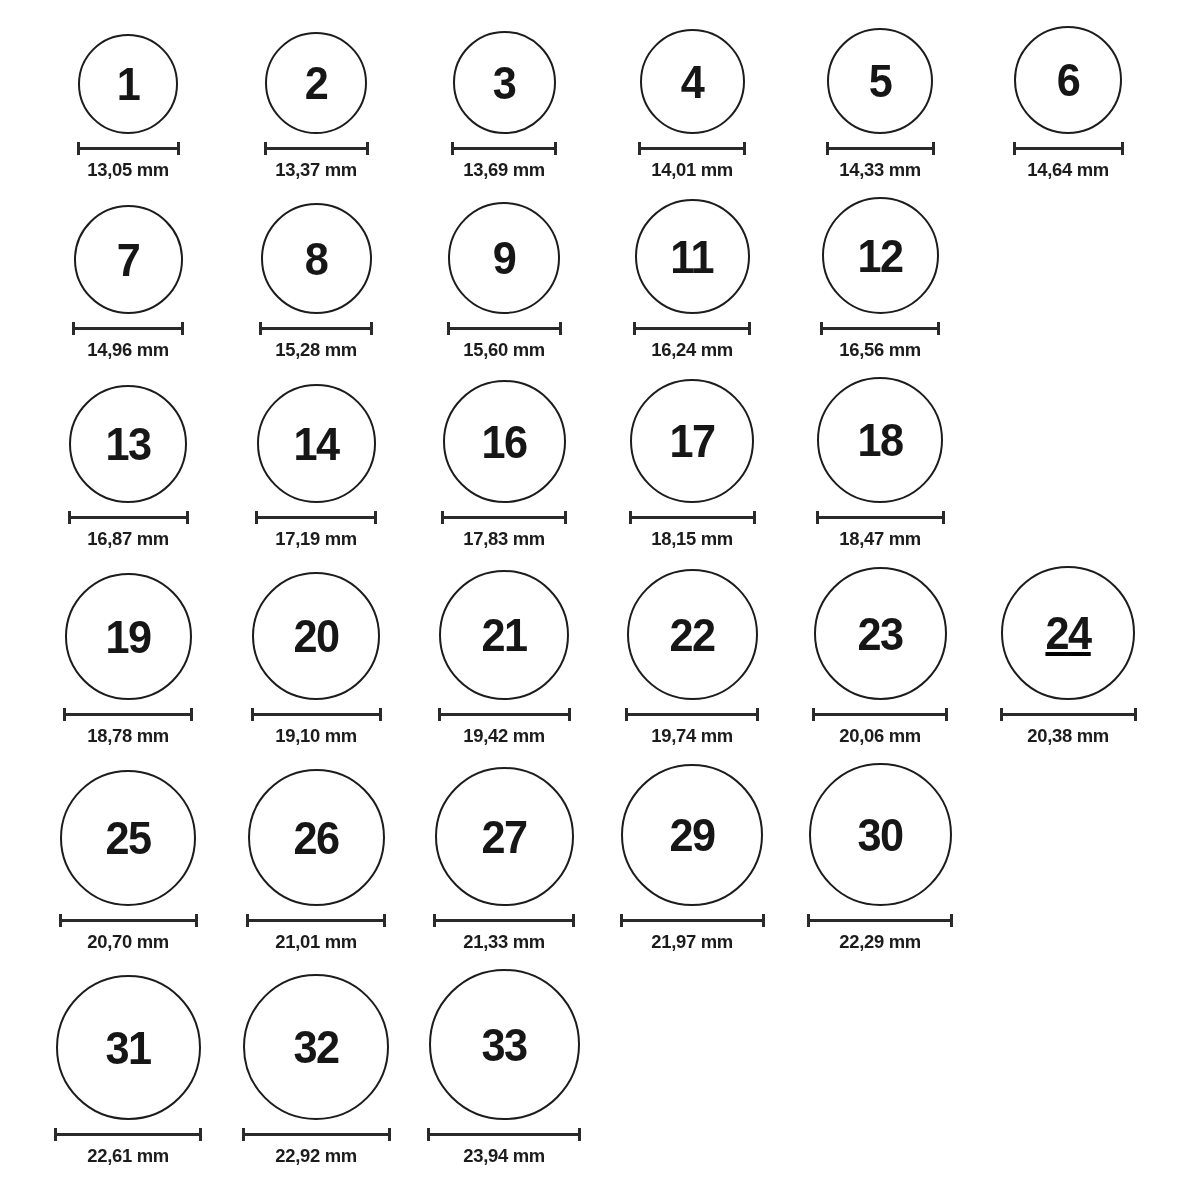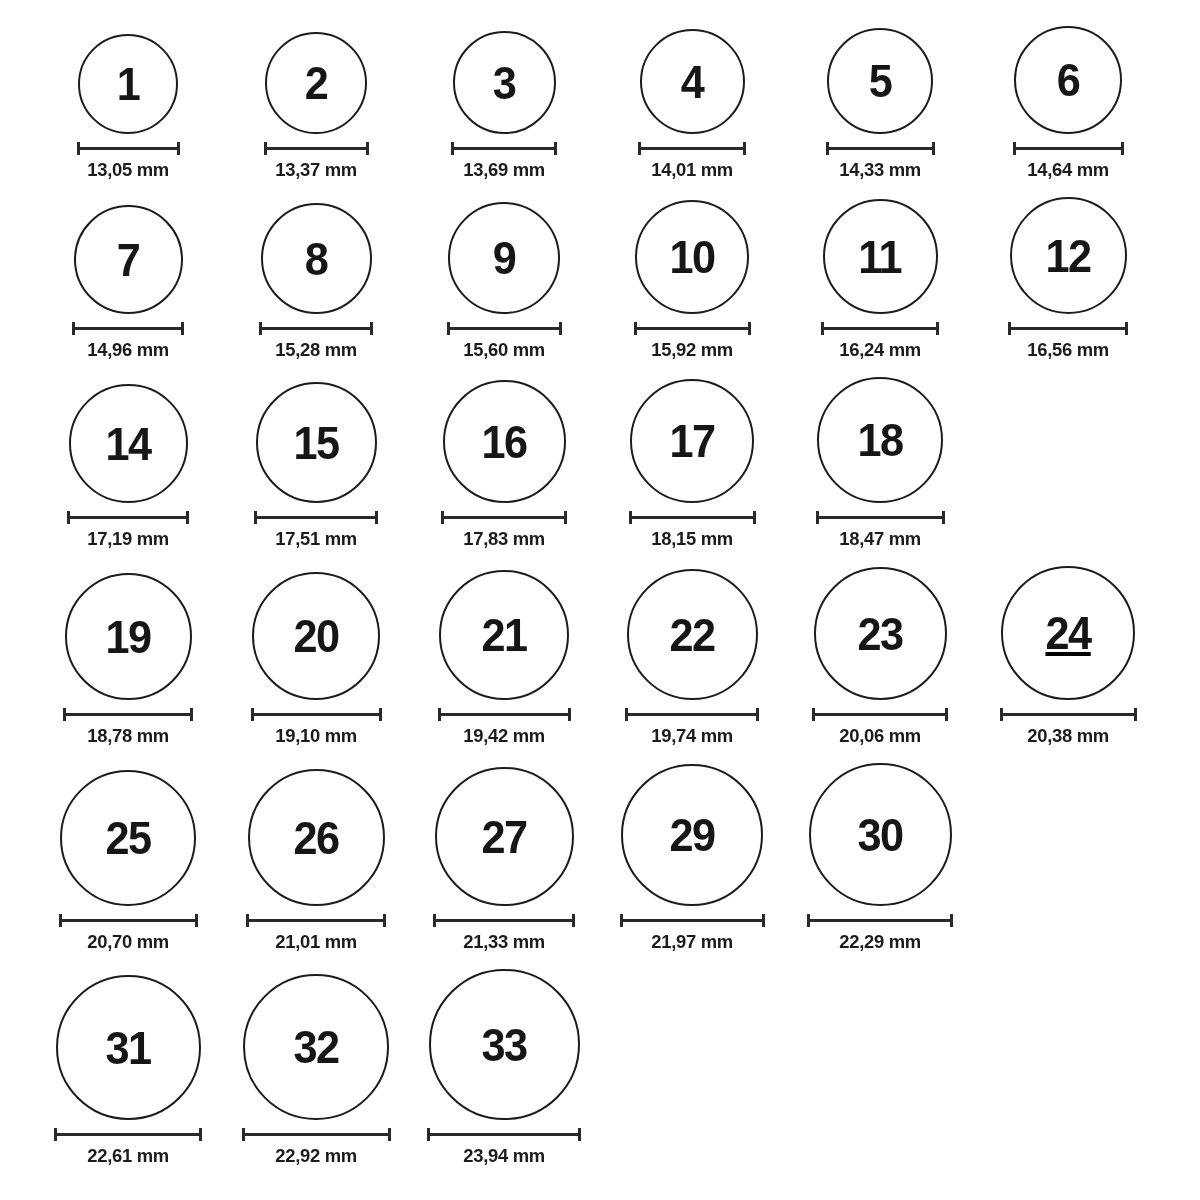--- a/index.html
+++ b/index.html
@@ -136,55 +136,48 @@
     <div class="label">15,28 mm</div>
   </div>
       <div class="cell">
     <div class="circle" style="width: 112px; height: 112px;">
       <span class="num">9</span>
     </div>
     <div class="measure" style="width: 115px;"></div>
     <div class="label">15,60 mm</div>
   </div>
       <div class="cell">
-    <div class="circle" style="width: 114px; height: 114px;">
-      <span class="num">10</span>
-    </div>
-    <div class="measure" style="width: 117px;"></div>
-    <div class="label">15,92 mm</div>
-  </div>
-      <div class="cell">
     <div class="circle" style="width: 115px; height: 115px;">
       <span class="num">11</span>
     </div>
     <div class="measure" style="width: 118px;"></div>
     <div class="label">16,24 mm</div>
   </div>
       <div class="cell">
     <div class="circle" style="width: 117px; height: 117px;">
       <span class="num">12</span>
     </div>
     <div class="measure" style="width: 120px;"></div>
     <div class="label">16,56 mm</div>
   </div>
     </div>
     <div class="row">
       <div class="cell">
+    <div class="circle" style="width: 118px; height: 118px;">
+      <span class="num">13</span>
+    </div>
+    <div class="measure" style="width: 121px;"></div>
+    <div class="label">16,87 mm</div>
+  </div>
+      <div class="cell">
     <div class="circle" style="width: 119px; height: 119px;">
       <span class="num">14</span>
     </div>
     <div class="measure" style="width: 122px;"></div>
     <div class="label">17,19 mm</div>
-  </div>
-      <div class="cell">
-    <div class="circle" style="width: 121px; height: 121px;">
-      <span class="num">15</span>
-    </div>
-    <div class="measure" style="width: 124px;"></div>
-    <div class="label">17,51 mm</div>
   </div>
       <div class="cell">
     <div class="circle" style="width: 123px; height: 123px;">
       <span class="num">16</span>
     </div>
     <div class="measure" style="width: 126px;"></div>
     <div class="label">17,83 mm</div>
   </div>
       <div class="cell">
     <div class="circle" style="width: 124px; height: 124px; text-align: center;">

